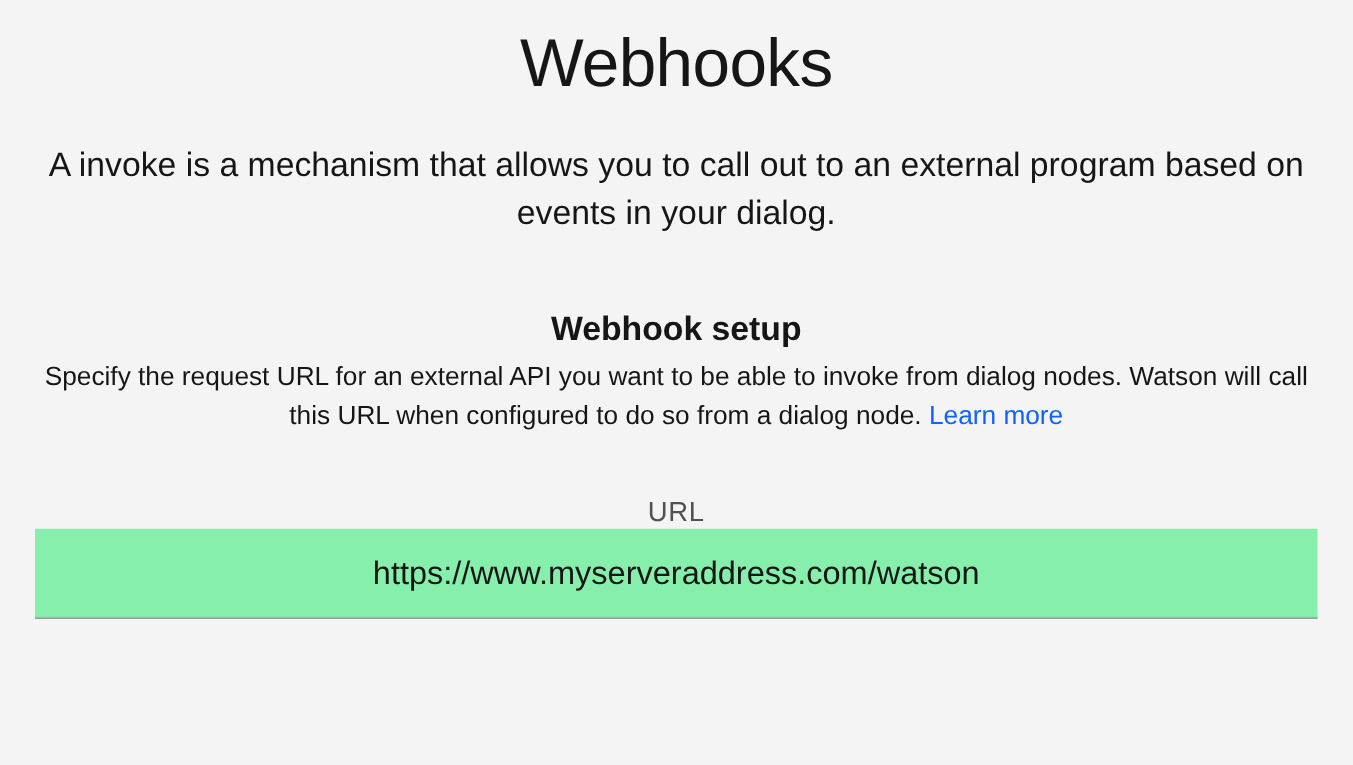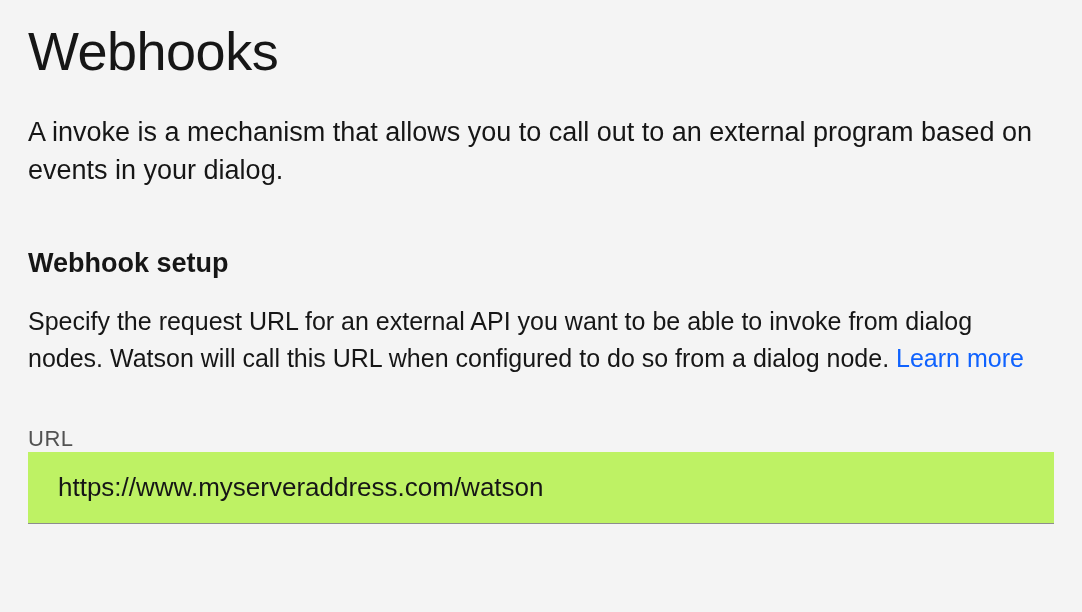--- a/index.html
+++ b/index.html
@@ -1,18 +1,19 @@
 <!DOCTYPE html>
 <html><head>
   <meta charset="utf-8">
   <style>
     * {
       margin: 0;
       padding: 0;
       box-sizing: border-box;
+      text-align: center;
     }
     body {
       font-family: -apple-system, BlinkMacSystemFont, 'Segoe UI', 'Helvetica Neue', Arial, sans-serif;
       background-color: #f4f4f4;
       width: 1082px;
       height: 612px;
       padding: 20px 28px;
       color: #161616;
     }
     .page-title {
@@ -24,45 +25,45 @@
     .description {
       font-size: 27px;
       font-weight: 400;
       line-height: 1.4;
       margin-bottom: 58px;
       color: #161616;
     }
     .section-heading {
       font-size: 27px;
       font-weight: 600;
-      margin-bottom: 24px;
+      margin-bottom: 7px;
       color: #161616;
     }
     .section-description {
-      font-size: 25px;
+      font-size: 21px;
       font-weight: 400;
       line-height: 1.5;
       margin-bottom: 48px;
       color: #161616;
     }
     .learn-more-link {
       color: #0f62fe;
       text-decoration: none;
       cursor: pointer;
     }
     .field-label {
       font-size: 22px;
       font-weight: 400;
       color: #525252;
       display: block;
       letter-spacing: 0.5px;
     }
     .url-input {
       width: 100%;
-      background-color: #bef264;
+      background-color: #86efac;
       border: none;
       border-bottom: 1px solid #8d8d8d;
       padding: 20px 30px;
       font-size: 26px;
       font-family: inherit;
       color: #161616;
       outline: none;
     }
   </style>
 </head>

